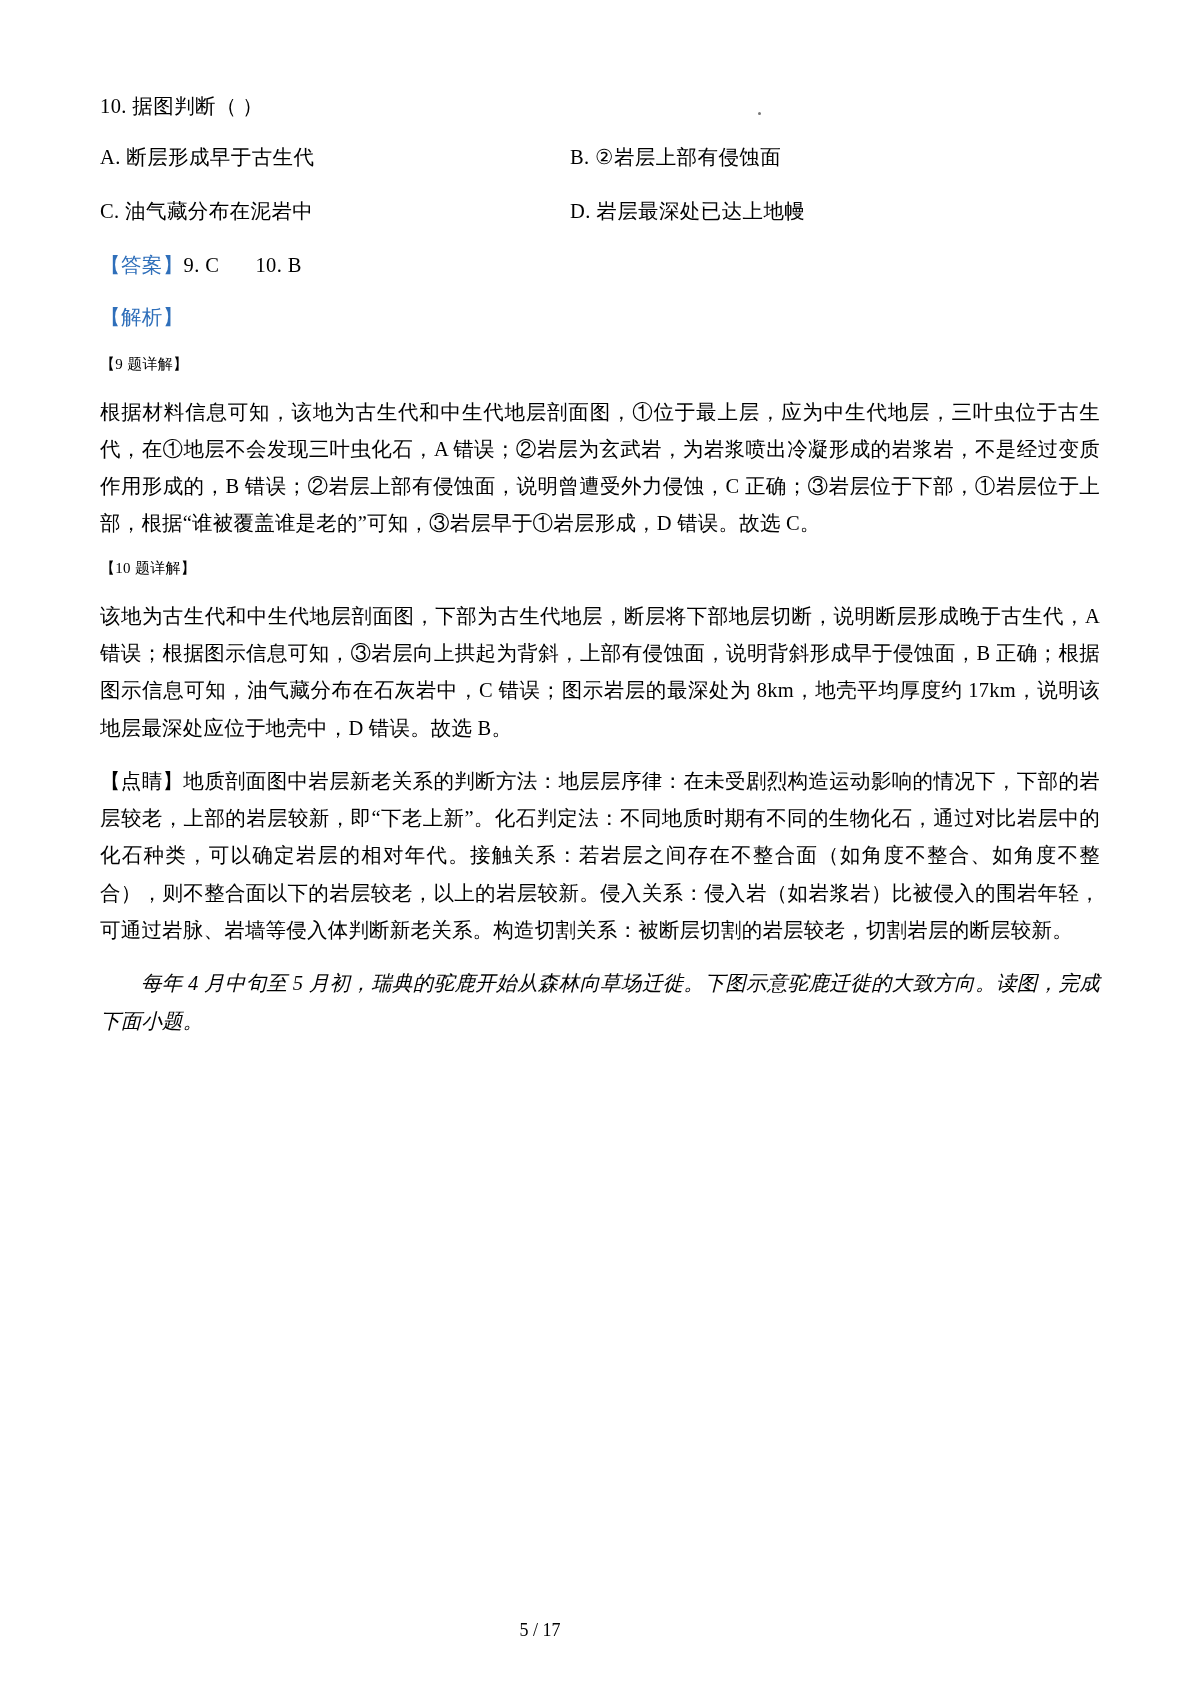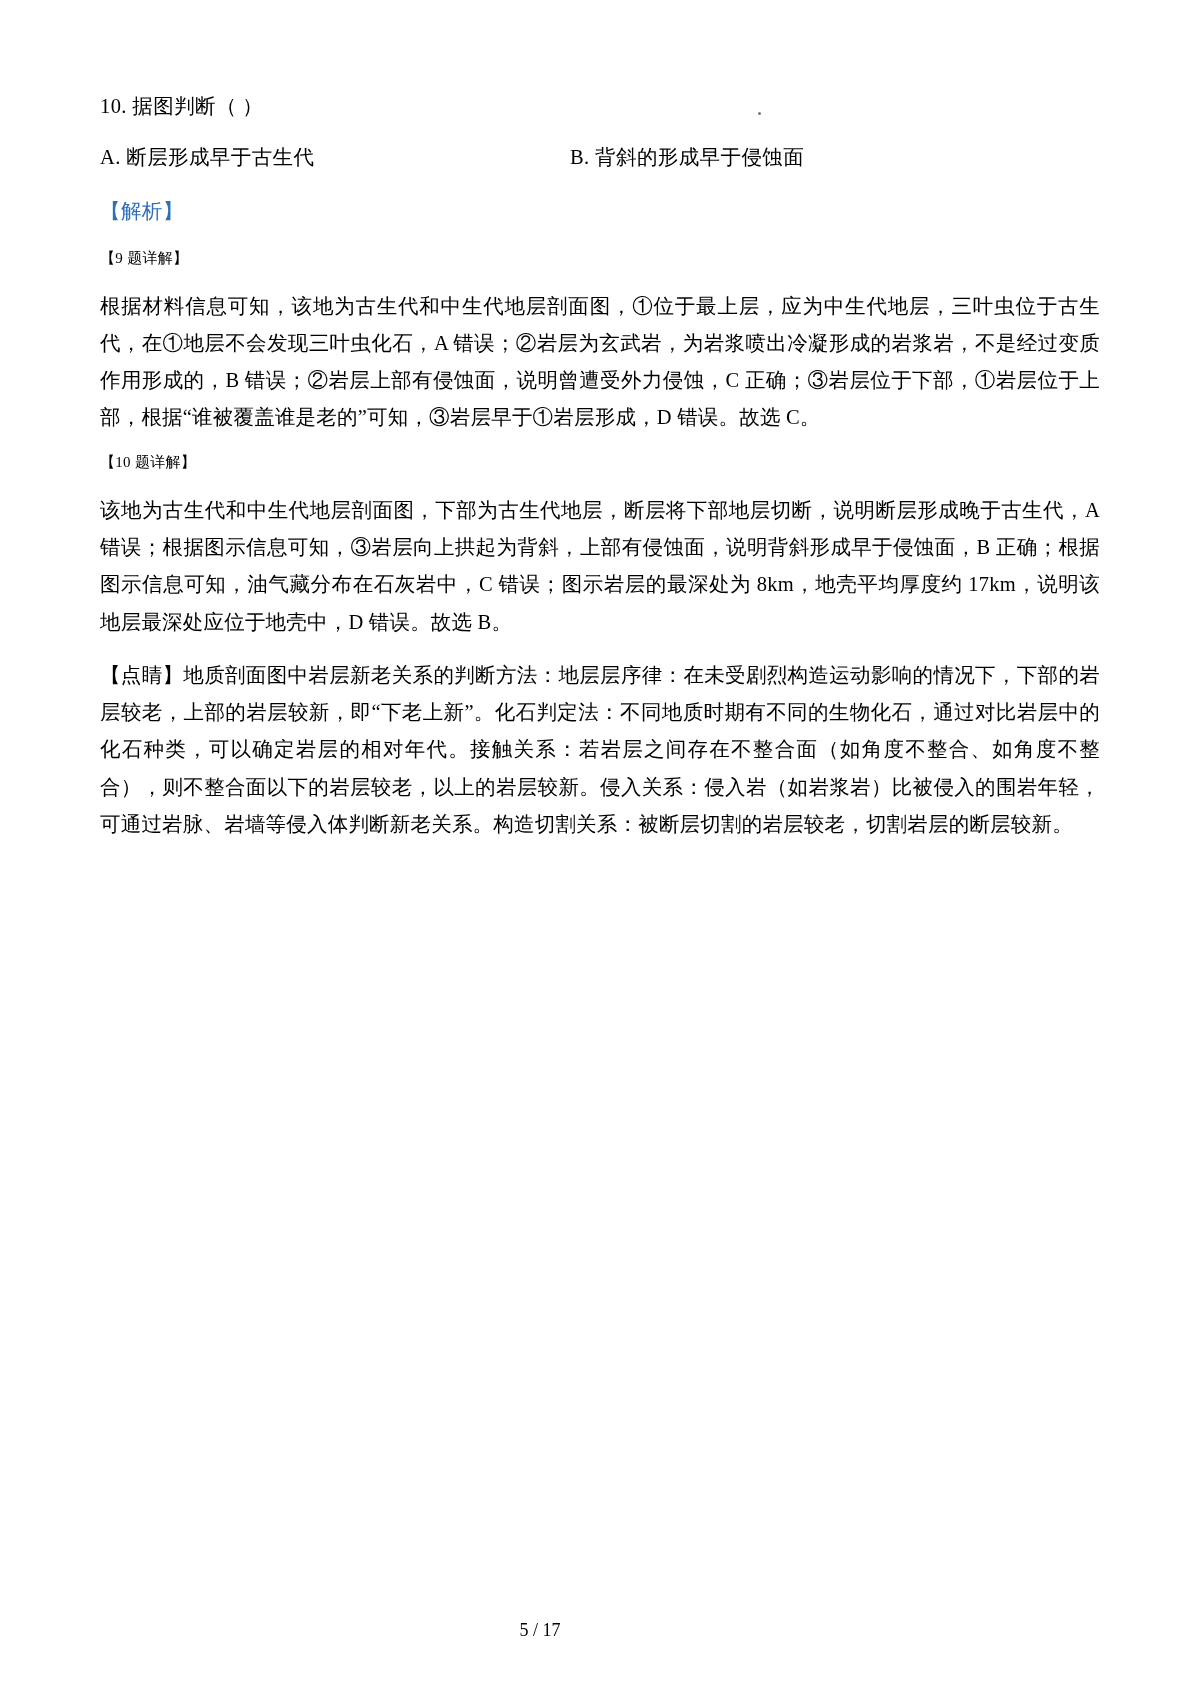--- a/index.html
+++ b/index.html
@@ -88,31 +88,39 @@
 <body>
 
 <div class="page">
 
   <div class="dot-mark"></div>
 
   <div class="q-line">10. 据图判断（     ）</div>
 
   <div class="opt-row">
     <div class="opt-a">A. 断层形成早于古生代</div>
-    <div class="opt-b">B. 背斜的形成早于侵蚀面</div>
+    <div class="opt-b">B. ②岩层上部有侵蚀面</div>
   </div>
 
+  <div class="opt-row">
+    <div class="opt-a">C. 油气藏分布在泥岩中</div>
+    <div class="opt-b">D. 岩层最深处已达上地幔</div>
+  </div>
 
+  <div class="ans-line">
+    <span class="blue">【答案】</span><span>9. C</span><span class="gap"></span><span>10. B</span>
+  </div>
 
   <div class="ans-line blue">【解析】</div>
 
   <div class="section-head">【9 题详解】</div>
   <p class="body">根据材料信息可知，该地为古生代和中生代地层剖面图，①位于最上层，应为中生代地层，三叶虫位于古生代，在①地层不会发现三叶虫化石，A 错误；②岩层为玄武岩，为岩浆喷出冷凝形成的岩浆岩，不是经过变质作用形成的，B 错误；②岩层上部有侵蚀面，说明曾遭受外力侵蚀，C 正确；③岩层位于下部，①岩层位于上部，根据“谁被覆盖谁是老的”可知，③岩层早于①岩层形成，D 错误。故选 C。</p>
 
   <div class="section-head">【10 题详解】</div>
   <p class="body">该地为古生代和中生代地层剖面图，下部为古生代地层，断层将下部地层切断，说明断层形成晚于古生代，A 错误；根据图示信息可知，③岩层向上拱起为背斜，上部有侵蚀面，说明背斜形成早于侵蚀面，B 正确；根据图示信息可知，油气藏分布在石灰岩中，C 错误；图示岩层的最深处为 8km，地壳平均厚度约 17km，说明该地层最深处应位于地壳中，D 错误。故选 B。</p>
 
   <p class="body">【点睛】地质剖面图中岩层新老关系的判断方法：地层层序律：在未受剧烈构造运动影响的情况下，下部的岩层较老，上部的岩层较新，即“下老上新”。化石判定法：不同地质时期有不同的生物化石，通过对比岩层中的化石种类，可以确定岩层的相对年代。接触关系：若岩层之间存在不整合面（如角度不整合、如角度不整合），则不整合面以下的岩层较老，以上的岩层较新。侵入关系：侵入岩（如岩浆岩）比被侵入的围岩年轻，可通过岩脉、岩墙等侵入体判断新老关系。构造切割关系：被断层切割的岩层较老，切割岩层的断层较新。</p>
 
+  <p class="body body-indent italicish">每年 4 月中旬至 5 月初，瑞典的驼鹿开始从森林向草场迁徙。下图示意驼鹿迁徙的大致方向。读图，完成下面小题。</p>
 
 </div>
 
 <div class="footer">5 / 17</div>
 
 </body></html>

